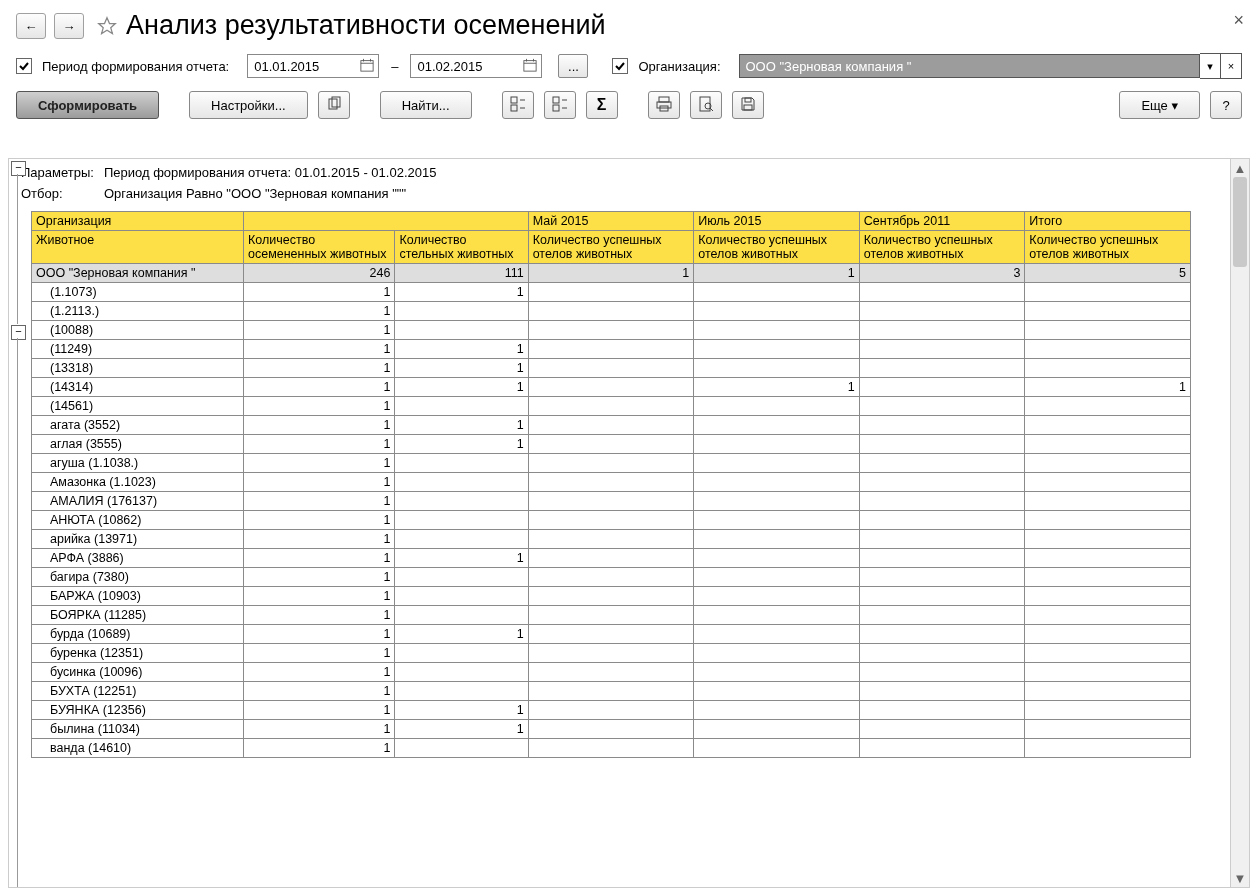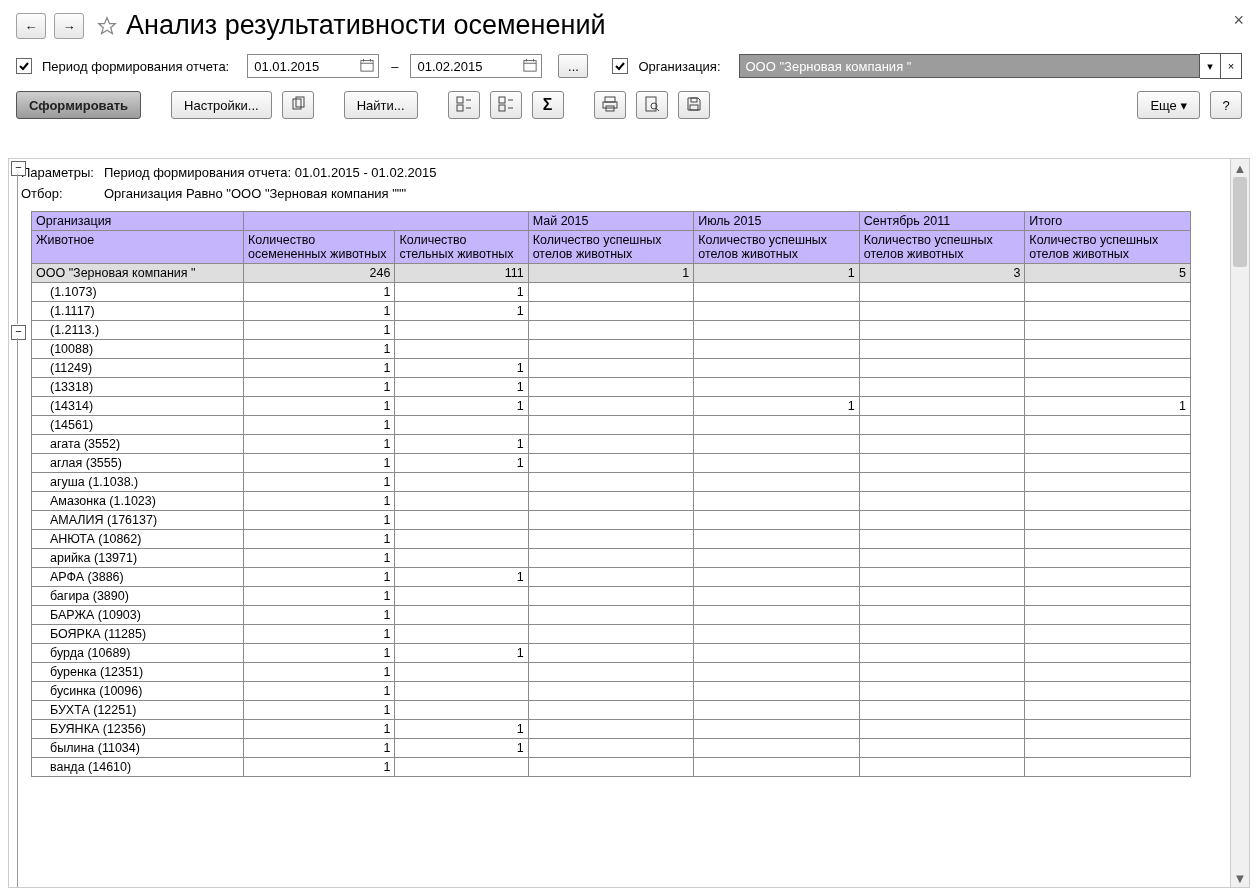--- a/index.html
+++ b/index.html
@@ -17,40 +17,40 @@
 .chk svg{display:block}
 .date-field{position:relative;width:130px;height:22px;border:1px solid #888;display:flex;align-items:center;background:#fff;}
 .date-field span{padding-left:6px;}
 .date-field .cal{position:absolute;right:4px;top:3px;color:#555;}
 .dots-btn{width:28px;height:22px;border:1px solid #888;border-radius:2px;display:flex;align-items:center;justify-content:center;background:linear-gradient(#fdfdfd,#e6e6e6);}
 .org-field{flex:1;display:flex;align-items:center;}
 .org-input{flex:1;height:22px;border:1px solid #555;background:#9c9c9c;color:#fff;display:flex;align-items:center;padding-left:6px;}
 .org-btn{width:20px;height:24px;border:1px solid #555;border-left:none;display:flex;align-items:center;justify-content:center;font-size:11px;background:#fff;}
 
 .toolbar{display:flex;align-items:center;padding:6px 16px 10px 16px;gap:10px;}
-.btn{height:26px;border:1px solid #888;border-radius:3px;padding:0 12px;display:flex;align-items:center;cursor:pointer;background:linear-gradient(#fdfdfd,#e6e6e6);font-size:13px;}
+.btn{height:26px;border:1px solid #888;border-radius:3px;padding:0 21px;display:flex;align-items:center;cursor:pointer;background:linear-gradient(#fdfdfd,#e6e6e6);font-size:13px;}
 .btn.primary{background:linear-gradient(#cfcfcf,#9b9b9b);border-color:#555;font-weight:bold;color:#222;}
 .btn.icon{width:30px;padding:0;justify-content:center;}
 .toolbar-gap{width:10px;}
 .toolbar-spacer{flex:1;}
 
 .report-wrap{position:absolute;left:8px;right:8px;top:158px;bottom:8px;border:1px solid #ccc;overflow:hidden;}
 .report-inner{position:absolute;left:0;top:0;right:18px;bottom:0;overflow:auto;}
 .tree-toggle{position:absolute;width:13px;height:13px;border:1px solid #666;font-size:11px;line-height:11px;text-align:center;background:#fff;cursor:pointer;}
 #tg1{left:2px;top:2px;}
 #tg2{left:2px;top:166px;}
 .tree-line{position:absolute;width:1px;background:#999;}
 #tl1{left:8px;top:15px;height:150px;}
 #tl2{left:8px;top:179px;height:1400px;}
 .params-box{margin:2px 2px 0 10px;border:0;}
 .params-box table td{padding:2px 8px 2px 0;vertical-align:top;}
 
 table.grid{border-collapse:collapse;table-layout:fixed;margin-left:22px;margin-top:6px;width:1160px;}
 table.grid th,table.grid td{border:1px solid #8a8a8a;font-size:12.5px;padding:2px 4px;}
-table.grid th{background:#c4b5fd;text-align:left;font-weight:normal;vertical-align:top;}
+table.grid th{background:#fde047;text-align:left;font-weight:normal;vertical-align:top;}
 table.grid td.num{text-align:right;}
 table.grid tr.group td{background:#dedede;}
 table.grid td.name{padding-left:18px;}
 
 .vsb{position:absolute;right:0;top:0;bottom:0;width:18px;background:#f0f0f0;border-left:1px solid #ccc;}
 .vsb .arrow{position:absolute;left:0;width:18px;height:18px;display:flex;align-items:center;justify-content:center;color:#666;}
 .vsb .up{top:0}.vsb .down{bottom:0}
 .vsb .thumb{position:absolute;left:2px;top:18px;width:14px;height:90px;background:#c9c9c9;border-radius:3px;}
 
 .c0{width:210px}.c1{width:150px}.c2{width:132px}.c3{width:164px}.c4{width:164px}.c5{width:164px}.c6{width:164px}
@@ -267,29 +267,20 @@
             <tr>
               <td class="name">(1.1073)</td>
               <td class="num">1</td>
               <td class="num">1</td>
               <td class="num"></td>
               <td class="num"></td>
               <td class="num"></td>
               <td class="num"></td>
             </tr>
             <tr>
-              <td class="name">(1.1117)</td>
-              <td class="num">1</td>
-              <td class="num">1</td>
-              <td class="num"></td>
-              <td class="num"></td>
-              <td class="num"></td>
-              <td class="num"></td>
-            </tr>
-            <tr>
               <td class="name">(1.2113.)</td>
               <td class="num">1</td>
               <td class="num"></td>
               <td class="num"></td>
               <td class="num"></td>
               <td class="num"></td>
               <td class="num"></td>
             </tr>
             <tr>
               <td class="name">(10088)</td>
@@ -402,21 +393,21 @@
             <tr>
               <td class="name">АРФА (3886)</td>
               <td class="num">1</td>
               <td class="num">1</td>
               <td class="num"></td>
               <td class="num"></td>
               <td class="num"></td>
               <td class="num"></td>
             </tr>
             <tr>
-              <td class="name">багира (3890)</td>
+              <td class="name">багира (7380)</td>
               <td class="num">1</td>
               <td class="num"></td>
               <td class="num"></td>
               <td class="num"></td>
               <td class="num"></td>
               <td class="num"></td>
             </tr>
             <tr>
               <td class="name">БАРЖА (10903)</td>
               <td class="num">1</td>

